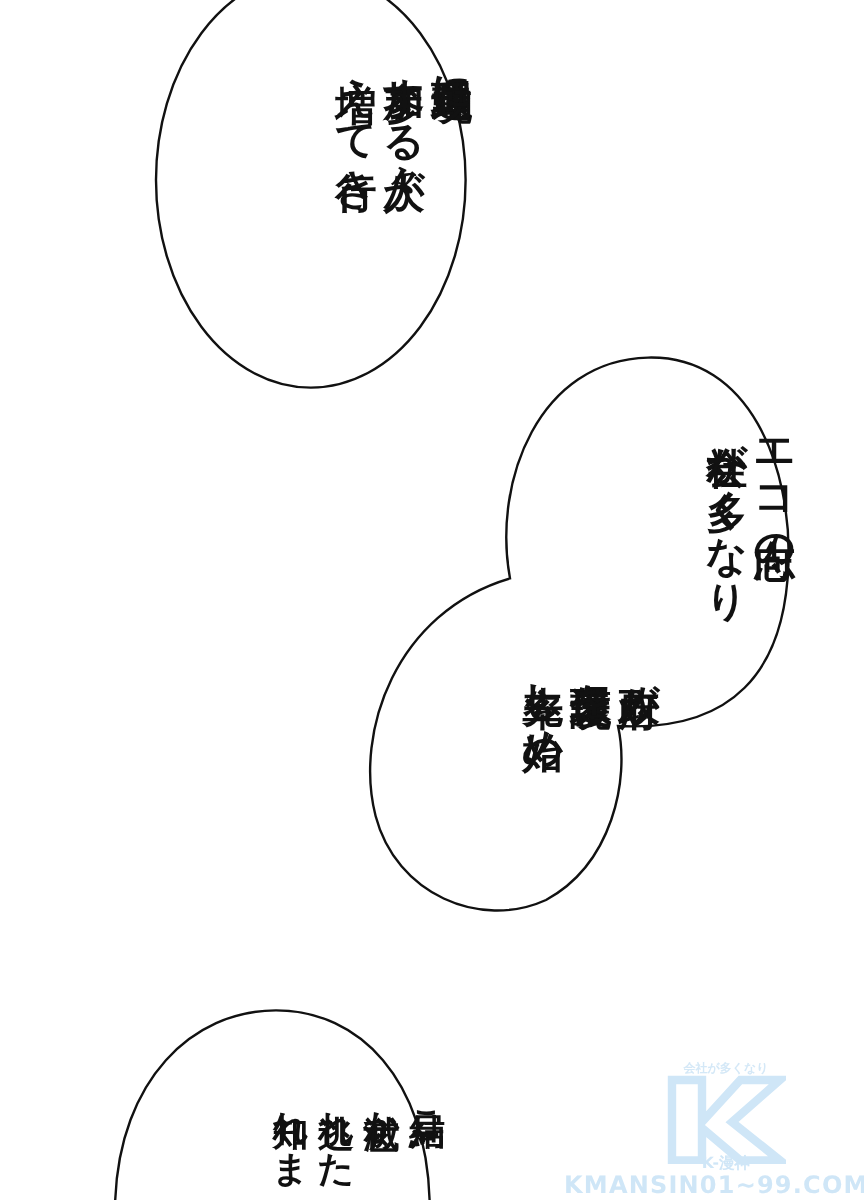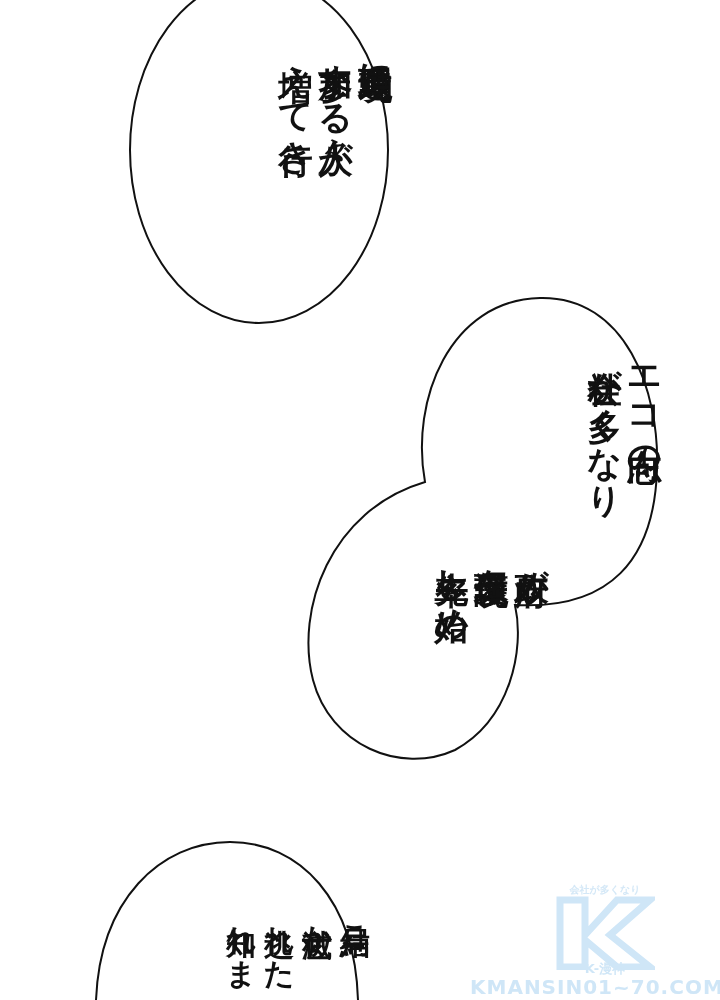--- a/index.html
+++ b/index.html
@@ -67,14 +67,14 @@
 
   <div class="vtext" style="left:146px; top:905px; font-size:30px; line-height:38px;">
     <span class="col">結局こ</span><span class="col">滅亡か</span><span class="col">逃れた</span><span class="col">知れま</span>
   </div>
 
   <div class="wm wm-top">会社が多くなり</div>
   <svg class="wm wm-k" viewBox="0 0 100 75">
     <path d="M5,5 L30,5 L30,40 L62,5 L95,5 L55,40 L95,72 L62,72 L30,45 L30,72 L5,72 Z" fill="none" stroke="#cfe6f7" stroke-width="7" stroke-linejoin="miter"></path>
   </svg>
   <div class="wm wm-sub">K-漫神</div>
-  <div class="wm wm-url">KMANSIN01~70.COM</div>
+  <div class="wm wm-url">KMANSIN01~99.COM</div>
 </div>
 
 </body></html>

